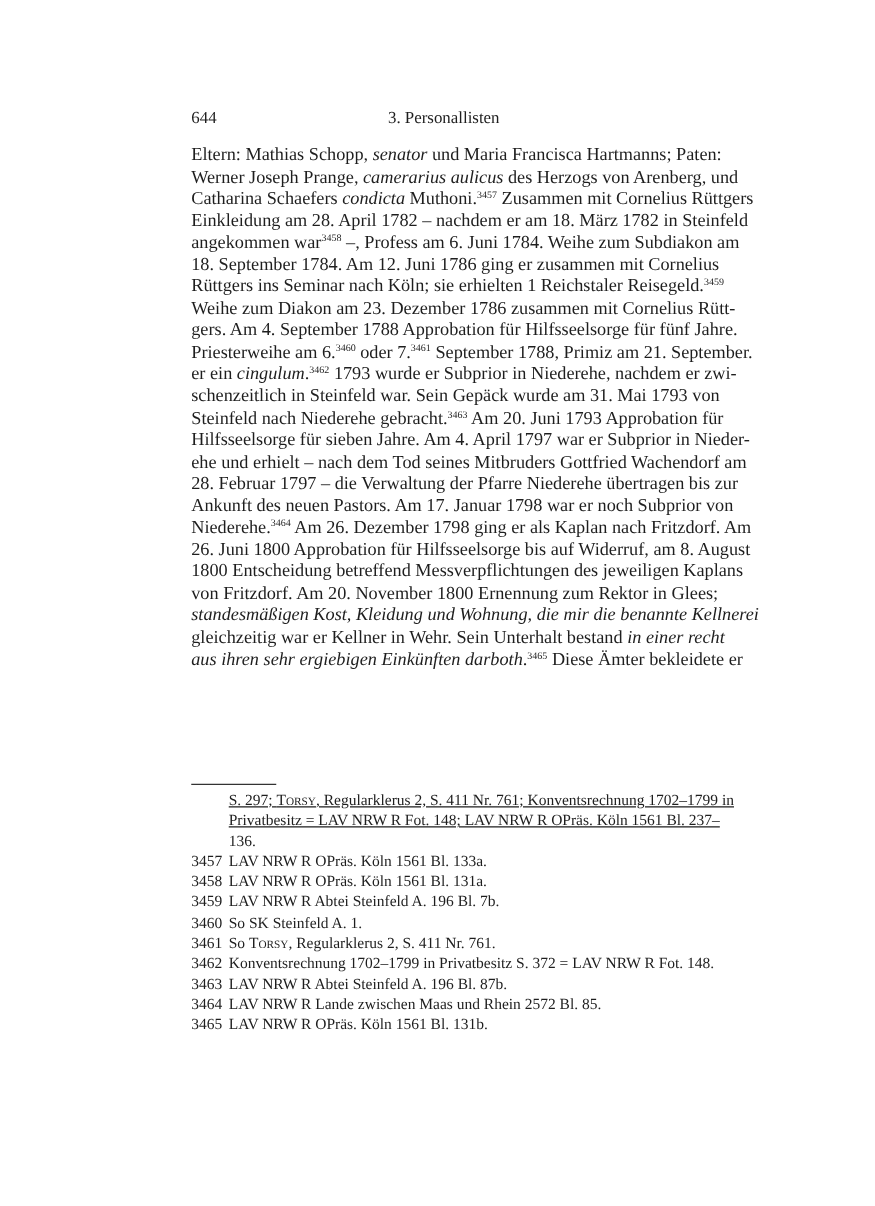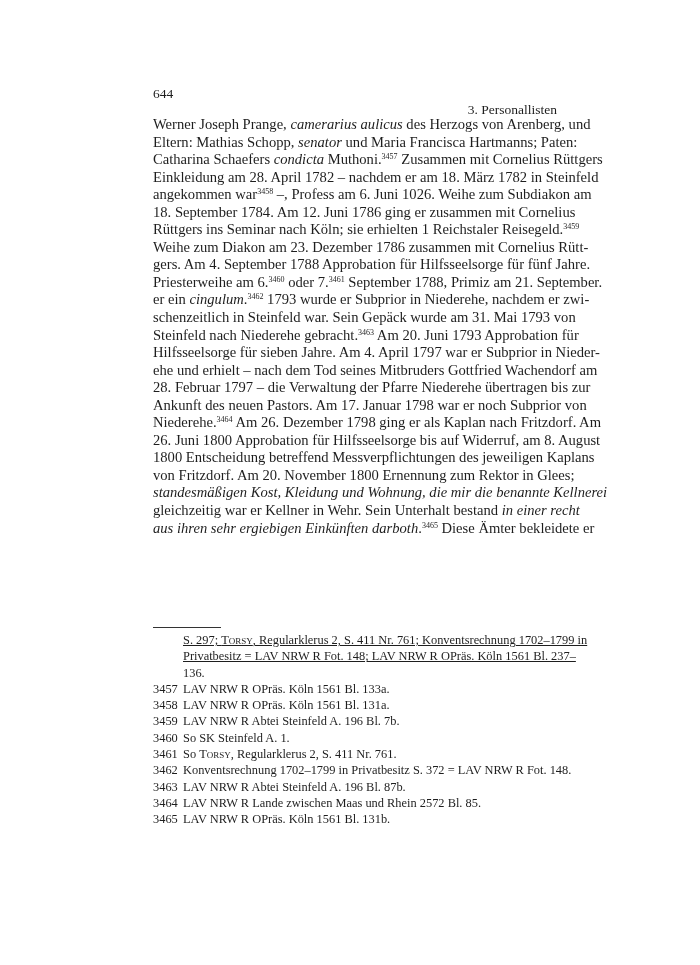--- a/index.html
+++ b/index.html
@@ -2,21 +2,21 @@
 <html><head>
 <meta charset="utf-8">
 <style>
   html, body { margin: 0; padding: 0; background: #ffffff; }
   body { width: 700px; height: 965px; position: relative; overflow: hidden;
          font-family: "DejaVu Serif", "Liberation Serif", serif; color: #1e1e1e; }
   .page { position: absolute; left: 0; top: 0; width: 700px; height: 965px; background: #fff; }
   .running-head { position: absolute; top: 86px; left: 153px; width: 404px; height: 16px;
                   font-family: "Liberation Serif", serif; font-size: 13.5px; }
   .page-number { position: absolute; left: 0; top: 0; }
-  .running-title { position: absolute; left: 0; right: 0; top: 16px; text-align: right; }
+  .running-title { position: absolute; left: 0; right: 0; top: 0; text-align: center; }
   .body-text { position: absolute; top: 116px; left: 153px; width: 404px;
                font-family: "Liberation Serif", serif; font-size: 14.6px; }
   .line { height: 17.55px; line-height: 17.55px; white-space: nowrap;
           text-align: justify; text-align-last: justify; overflow: visible; }
   .line span { display: inline; }
   .it { font-style: italic; }
   sup { font-size: 8px; line-height: 0; vertical-align: 5px; }
   .footnote-rule { position: absolute; left: 153px; top: 627px; width: 68px; height: 0;
                    border-top: 1px solid #333; }
   .footnotes { position: absolute; top: 632px; left: 153px; width: 404px;
@@ -30,25 +30,25 @@
 </head>
 <body>
 
 <div class="page">
   <div class="running-head">
     <span class="page-number">644</span>
     <span class="running-title">3. Personallisten</span>
   </div>
 
   <div class="body-text" id="body-text">
+      <div class="line"><span>Eltern: Mathias Schopp, </span><span class="it">senator</span><span> und Maria Francisca Hartmanns; Paten:</span></div>
       <div class="line"><span>Werner Joseph Prange, </span><span class="it">camerarius aulicus</span><span> des Herzogs von Arenberg, und</span></div>
-      <div class="line"><span>Eltern: Mathias Schopp, </span><span class="it">senator</span><span> und Maria Francisca Hartmanns; Paten:</span></div>
       <div class="line"><span>Catharina Schaefers </span><span class="it">condicta</span><span> Muthoni.</span><sup>3457</sup><span> Zusammen mit Cornelius Rüttgers</span></div>
       <div class="line"><span>Einkleidung am 28. April 1782 – nachdem er am 18. März 1782 in Steinfeld</span></div>
-      <div class="line"><span>angekommen war</span><sup>3458</sup><span> –, Profess am 6. Juni 1026. Weihe zum Subdiakon am</span></div>
+      <div class="line"><span>angekommen war</span><sup>3458</sup><span> –, Profess am 6. Juni 1784. Weihe zum Subdiakon am</span></div>
       <div class="line"><span>18. September 1784. Am 12. Juni 1786 ging er zusammen mit Cornelius</span></div>
       <div class="line"><span>Rüttgers ins Seminar nach Köln; sie erhielten 1 Reichstaler Reisegeld.</span><sup>3459</sup></div>
       <div class="line"><span>Weihe zum Diakon am 23. Dezember 1786 zusammen mit Cornelius Rütt-</span></div>
       <div class="line"><span>gers. Am 4. September 1788 Approbation für Hilfsseelsorge für fünf Jahre.</span></div>
       <div class="line"><span>Priesterweihe am 6.</span><sup>3460</sup><span> oder 7.</span><sup>3461</sup><span> September 1788, Primiz am 21. September.</span></div>
       <div class="line"><span>er ein </span><span class="it">cingulum</span><span>.</span><sup>3462</sup><span> 1793 wurde er Subprior in Niederehe, nachdem er zwi-</span></div>
       <div class="line"><span>schenzeitlich in Steinfeld war. Sein Gepäck wurde am 31. Mai 1793 von</span></div>
       <div class="line"><span>Steinfeld nach Niederehe gebracht.</span><sup>3463</sup><span> Am 20. Juni 1793 Approbation für</span></div>
       <div class="line"><span>Hilfsseelsorge für sieben Jahre. Am 4. April 1797 war er Subprior in Nieder-</span></div>
       <div class="line"><span>ehe und erhielt – nach dem Tod seines Mitbruders Gottfried Wachendorf am</span></div>

